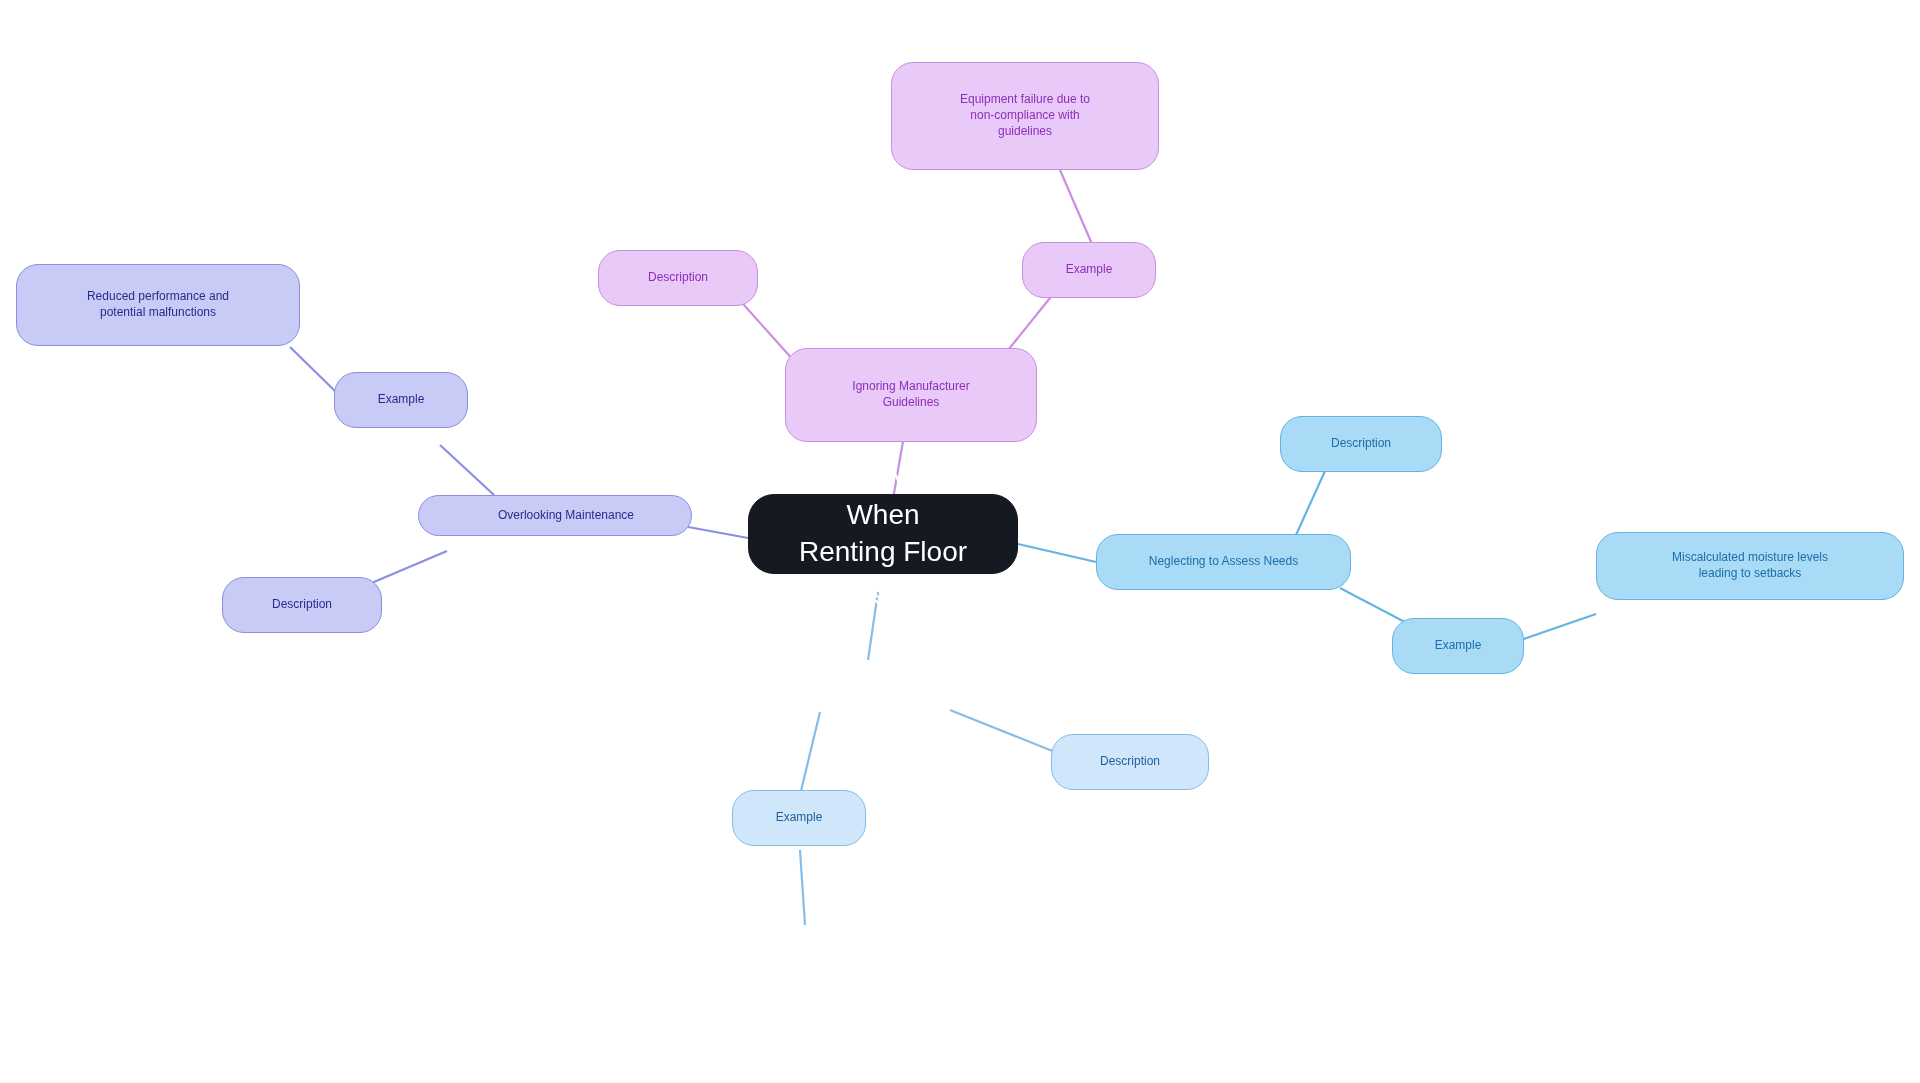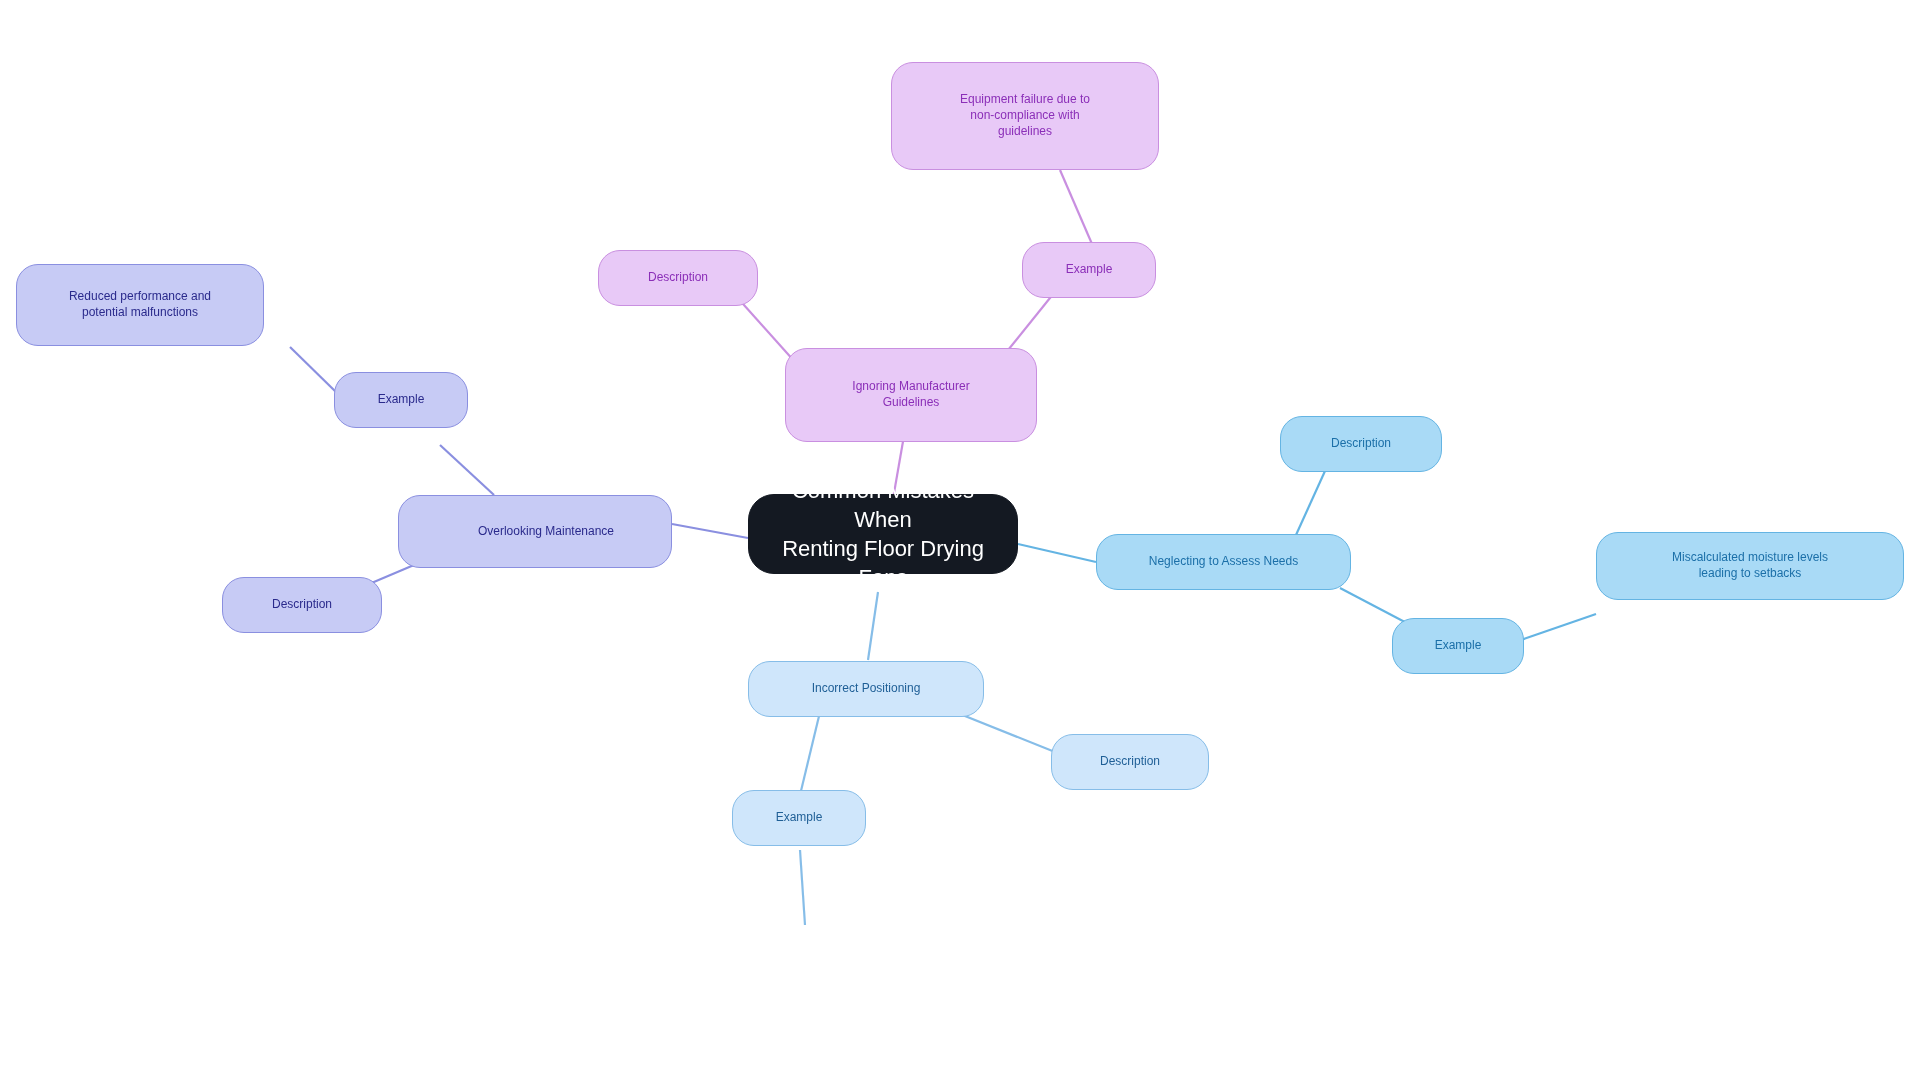--- a/index.html
+++ b/index.html
@@ -39,21 +39,21 @@
     border-width: 1.5px;
     line-height: 1.32;
     padding: 6px 14px;
     white-space: pre-line;
   }
   .node.root {
     background: #141922;
     border-color: #141922;
     color: #ffffff;
     border-radius: 26px;
-    font-size: 22px;
+    font-size: 28px;
   }
   .node.lavender {
     background: #c7cbf5;
     border-color: #8a8fe0;
     color: #2a2a8c;
   }
   .node.magenta {
     background: #e8c9f7;
     border-color: #c98fe0;
     color: #8b2fb8;
@@ -127,33 +127,33 @@
   <div class="node magenta fs-20" style="left:1022px; top:242px; width:134px; height:56px;">
     <span>Example</span>
   </div>
 
   <div class="node magenta fs-20" style="left:891px; top:62px; width:268px; height:108px;">
     <span>Equipment failure due to
 non-compliance with
 guidelines</span>
   </div>
 
-  <div class="node lavender fs-20" style="left:398px; top:495px; width:274px; height:73px;padding-left:36px;">
+  <div class="node lavender fs-20" style="left:418px; top:495px; width:274px; height:41px;padding-left:36px;">
     <span>Overlooking Maintenance</span>
   </div>
 
   <div class="node lavender fs-20" style="left:222px; top:577px; width:160px; height:56px;">
     <span>Description</span>
   </div>
 
   <div class="node lavender fs-20" style="left:334px; top:372px; width:134px; height:56px;">
     <span>Example</span>
   </div>
 
-  <div class="node lavender fs-20" style="left:16px; top:264px; width:248px; height:82px;">
+  <div class="node lavender fs-20" style="left:16px; top:264px; width:284px; height:82px;">
     <span>Reduced performance and
 potential malfunctions</span>
   </div>
 
   <div class="node blue-mid fs-20" style="left:1096px; top:534px; width:255px; height:56px;">
     <span>Neglecting to Assess Needs</span>
   </div>
 
   <div class="node blue-mid fs-20" style="left:1280px; top:416px; width:162px; height:56px;">
     <span>Description</span>
@@ -161,23 +161,20 @@
 
   <div class="node blue-mid fs-20" style="left:1392px; top:618px; width:132px; height:56px;">
     <span>Example</span>
   </div>
 
   <div class="node blue-mid fs-20" style="left:1596px; top:532px; width:308px; height:68px;">
     <span>Miscalculated moisture levels
 leading to setbacks</span>
   </div>
 
-  <div class="node blue-light fs-20" style="left:748px; top:661px; width:236px; height:56px;">
-    <span>Incorrect Positioning</span>
-  </div>
 
   <div class="node blue-light fs-20" style="left:1051px; top:734px; width:158px; height:56px;">
     <span>Description</span>
   </div>
 
   <div class="node blue-light fs-20" style="left:732px; top:790px; width:134px; height:56px;">
     <span>Example</span>
   </div>
 
 

